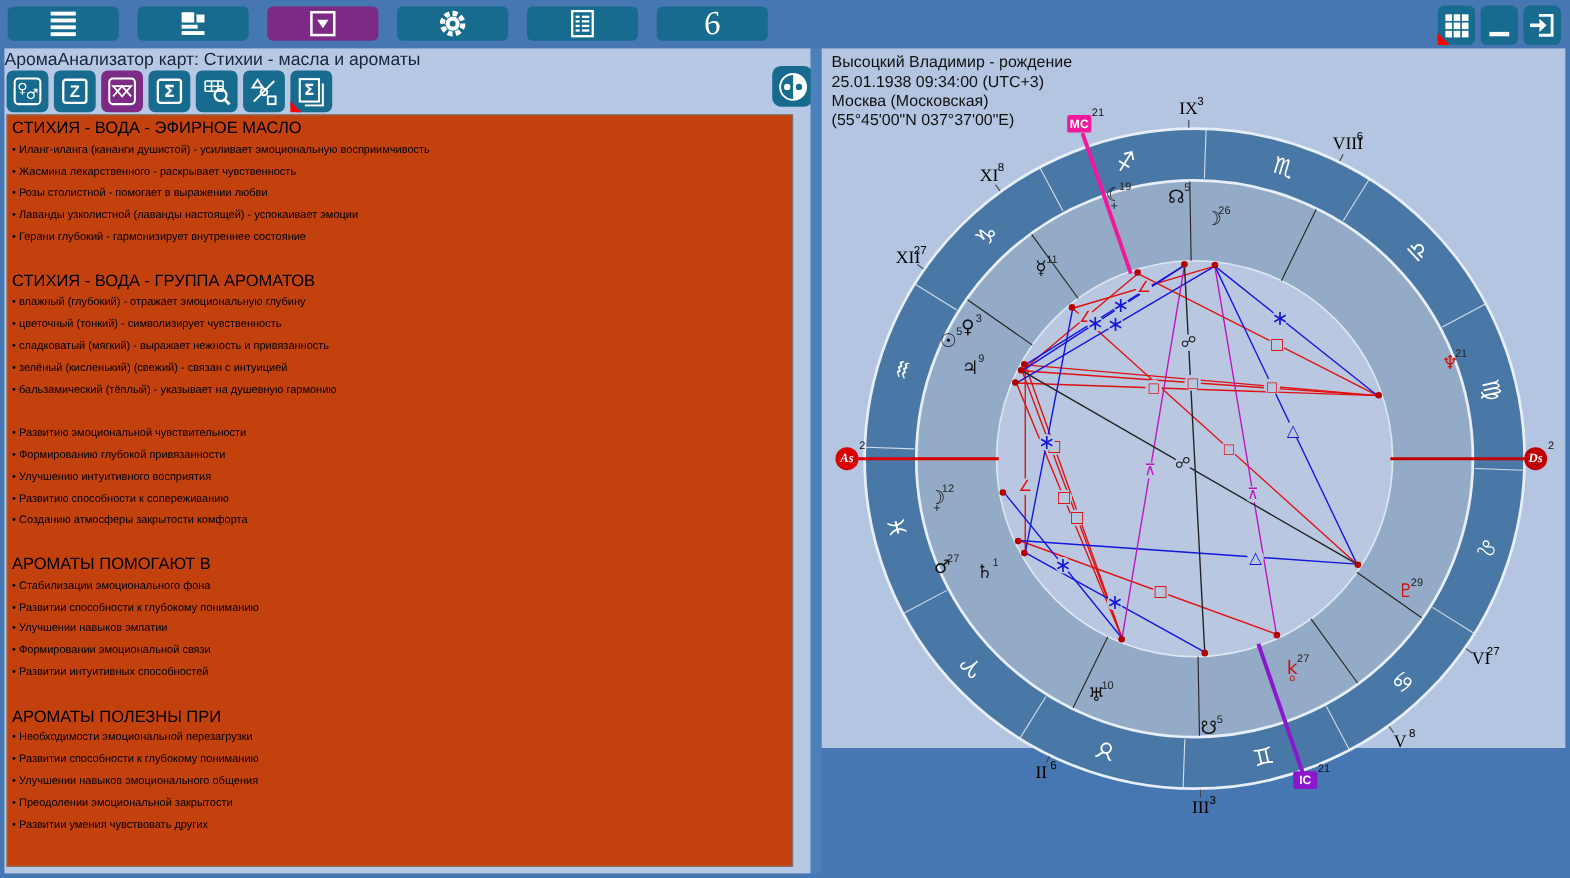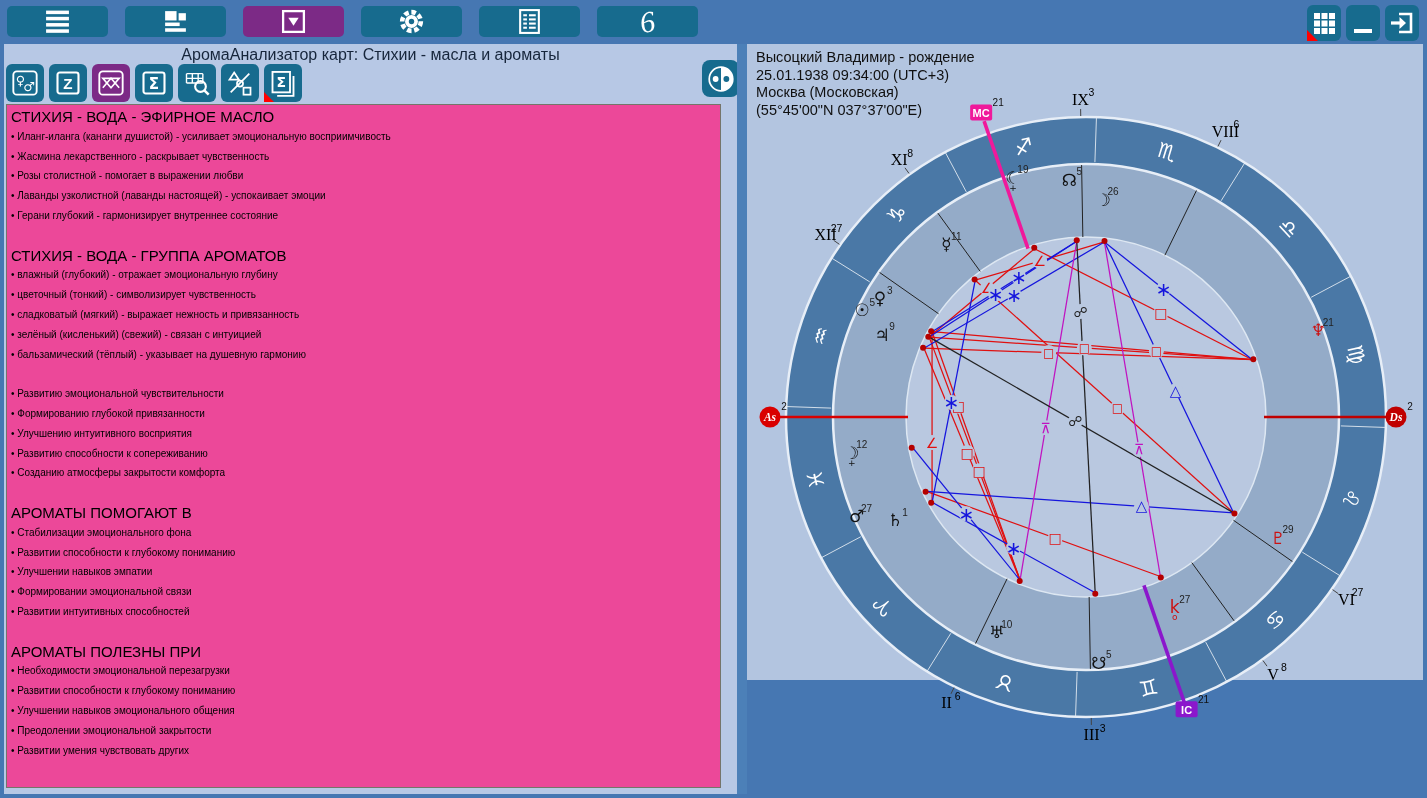--- a/index.html
+++ b/index.html
@@ -8,27 +8,27 @@
   .tabs{position:absolute;left:7px;top:6px;display:flex;gap:17px}
   .tab{width:101px;height:31px;background:#176b8e;border:none;border-radius:5px;display:flex;align-items:center;justify-content:center;padding:0;cursor:pointer}
   .tab.active{background:#7c2a86}
   .winbtns{position:absolute;right:8px;top:5px;display:flex;gap:5px}
   .winbtn{width:34px;height:36px;background:#176b8e;border:none;border-radius:6px;display:flex;align-items:center;justify-content:center;position:relative;cursor:pointer}
   .red-corner{position:absolute;left:0;bottom:0;width:0;height:0;border-left:11px solid #ff0000;border-top:11px solid transparent}
   .icn{display:flex;align-items:center;justify-content:center}
   .logo6{font-family:"Liberation Serif",serif;font-style:italic;font-size:30px;color:#fff;line-height:1;transform:rotate(-10deg)}
   
   .left-panel{position:absolute;left:4px;top:44px;width:733px;height:750px;background:#b7c8e5}
-  .panel-title{position:absolute;top:2px;left:0;width:100%;text-align:center;font-size:16px;color:#16253b}
+  .panel-title{position:absolute;top:2px;left:0;width:100%;font-size:16px;color:#16253b}
   .small-toolbar{position:absolute;left:2px;top:20px;display:flex;gap:5px}
   .sbtn{width:38px;height:38px;background:#176b8e;border:none;border-radius:6px;display:flex;align-items:center;justify-content:center;position:relative;cursor:pointer}
   .sbtn.active{background:#7c2a86}
   .sbtn .red-corner{border-left-width:10px;border-top-width:10px}
   .round-btn{position:absolute;left:698px;top:16px;width:37px;height:37px;background:#176b8e;border:none;border-radius:8px;display:flex;align-items:center;justify-content:center;cursor:pointer}
-  .content{position:absolute;left:2px;top:60px;width:715px;height:684px;background:#ec4899;border:1px solid #75756a;overflow:hidden;padding:2px 0 0 4px;box-sizing:border-box}
+  .content{position:absolute;left:2px;top:60px;width:715px;height:684px;background:#c2410c;border:1px solid #75756a;overflow:hidden;padding:2px 0 0 4px;box-sizing:border-box}
   .sec-head{font-size:15px;line-height:19.8px;color:#000}
   .sec-item{font-size:10px;line-height:19.8px;color:#000}
   .sec-gap{height:19.8px}
   
   .divider{position:absolute;left:737px;top:44px;width:10px;height:750px;background:#4c80b8}
   
   .right-panel{position:absolute;left:747px;top:44px;width:676px;height:636px;background:#b3c5e0}
   .chart-header{position:absolute;left:9px;top:5px;font-size:14.5px;line-height:17.5px;color:#101010}
   #chartSvg{position:absolute;left:0;top:0}
 </style>

